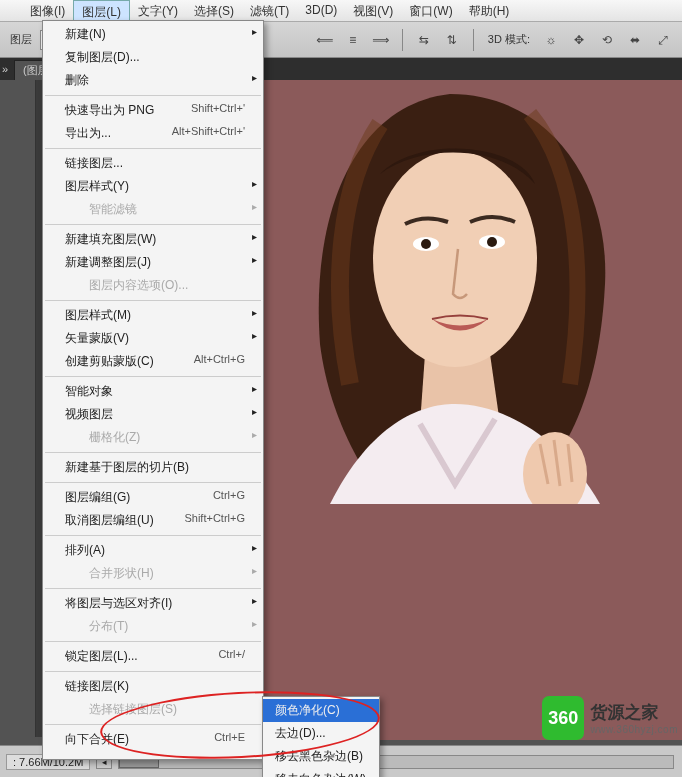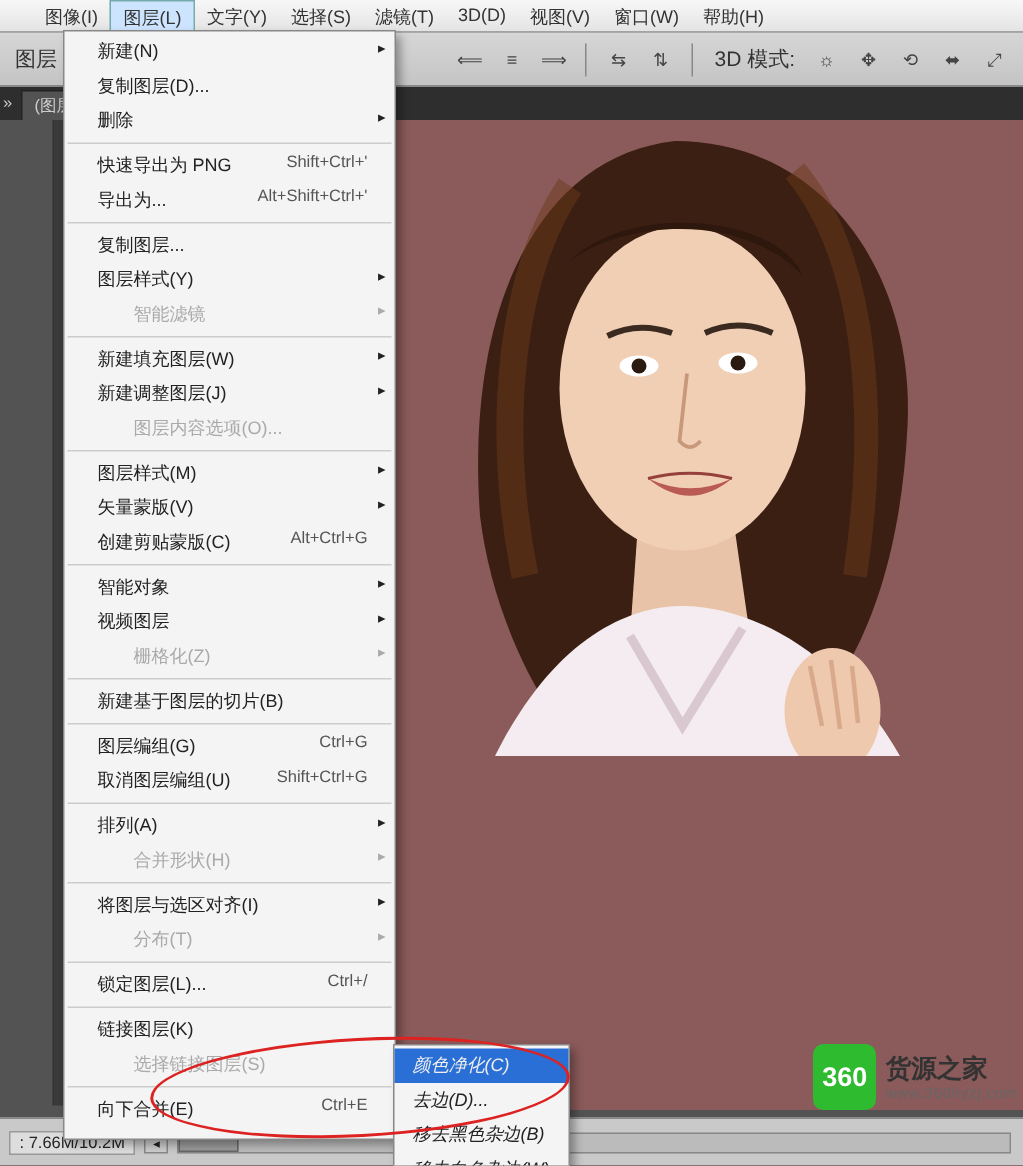--- a/index.html
+++ b/index.html
@@ -36,21 +36,21 @@
     top: 22px; left: 0; right: 0;
     height: 36px;
     background: linear-gradient(#d6d6d6, #c4c4c4);
     border-bottom: 1px solid #888;
     display: flex;
     align-items: center;
     padding-left: 6px;
     gap: 4px;
     color: #333;
   }
-  .toolbar .label { font-size: 14px; color: #333; padding: 0 4px; }
+  .toolbar .label { font-size: 11px; color: #333; padding: 0 4px; }
   .toolbar .dropdown {
     display: inline-flex; align-items: center;
     border: 1px solid #888; background: #eee;
     height: 20px; padding: 0 4px; font-size: 11px;
   }
   .toolbar .iconbtn {
     width: 22px; height: 22px;
     display: inline-flex; align-items: center; justify-content: center;
     color: #444;
   }
@@ -143,21 +143,20 @@
     box-shadow: 3px 3px 6px rgba(0,0,0,0.35);
     z-index: 11;
     font-size: 12px;
     padding: 2px 0;
   }
   .submenu .row {
     display: flex;
     padding: 3px 10px 3px 12px;
     color: #222;
     position: relative;
-    font-style: italic;
   }
   .submenu .row.disabled { color: #aaa; }
   .submenu .row.highlight { background: #2a6fd6; color: #eee; }
 
   .statusbar {
     position: absolute;
     left: 0; bottom: 0; right: 0;
     height: 32px;
     background: #c9c9c9;
     border-top: 1px solid #888;
@@ -313,21 +312,21 @@
   <div class="row">
       <span>快速导出为 PNG</span>
       <span class="shortcut">Shift+Ctrl+'</span>
     </div>
   <div class="row">
       <span>导出为...</span>
       <span class="shortcut">Alt+Shift+Ctrl+'</span>
     </div>
   <hr>
   <div class="row">
-      <span>复制图层...</span>
+      <span>链接图层...</span>
     </div>
   <div class="row hasarrow">
       <span>图层样式(Y)</span>
     </div>
   <div class="row hasarrow disabled">
       <span>智能滤镜</span>
     </div>
   <hr>
   <div class="row hasarrow">
       <span>新建填充图层(W)</span>

